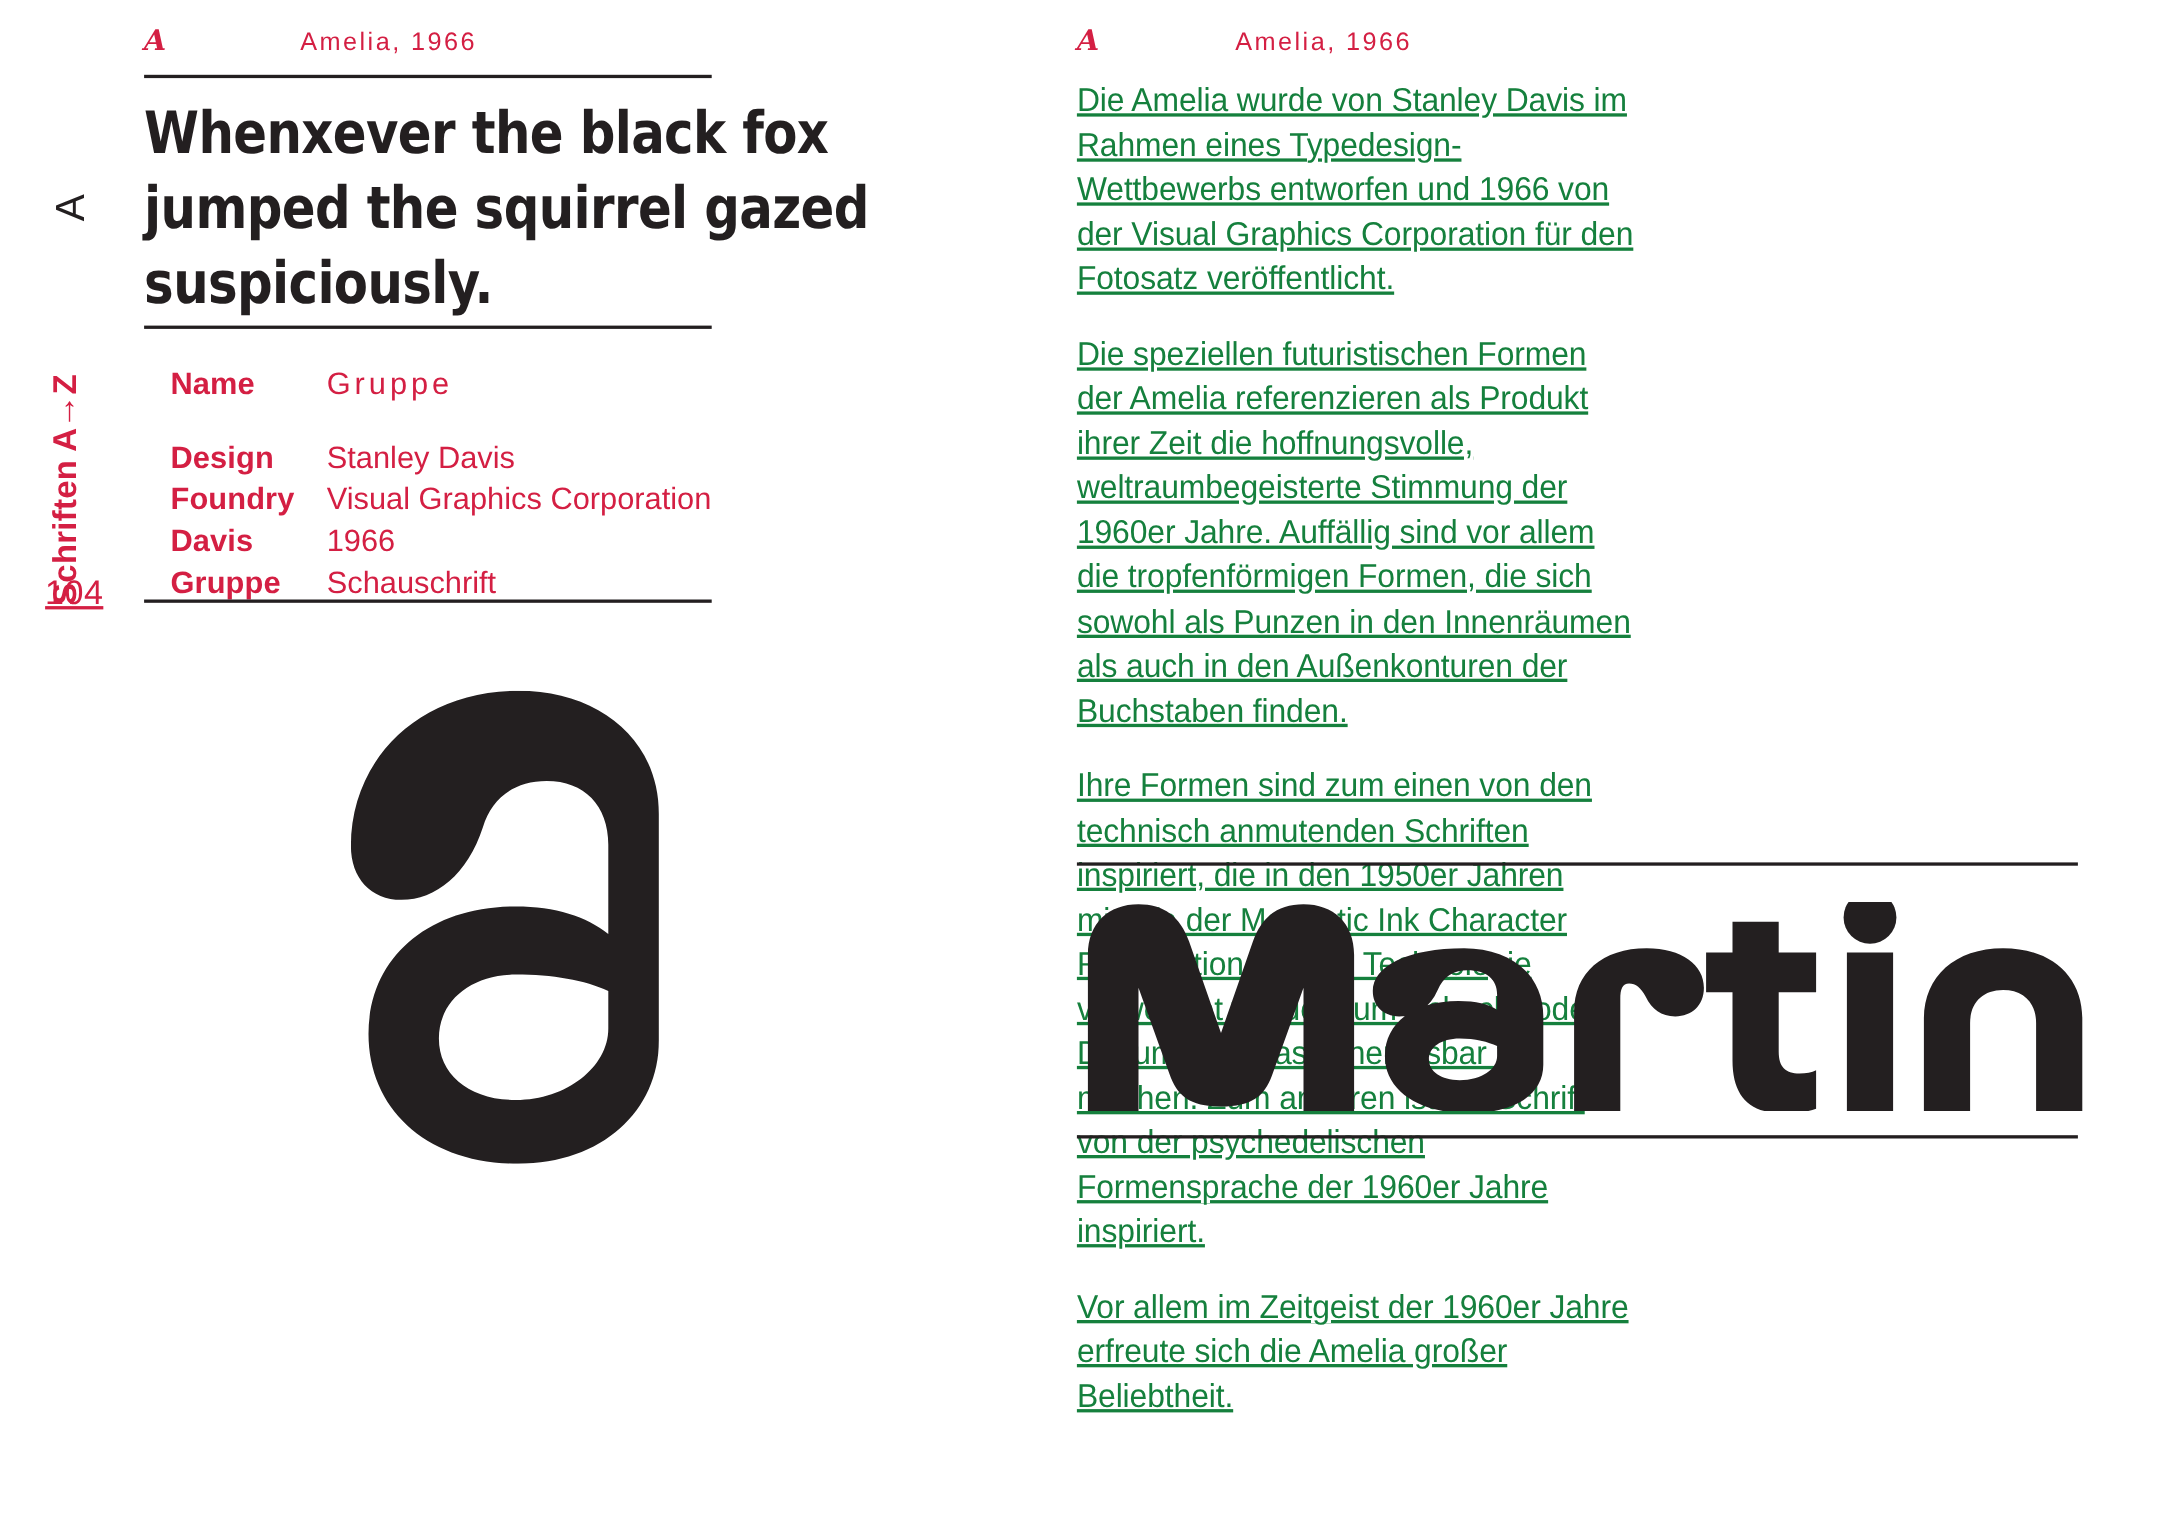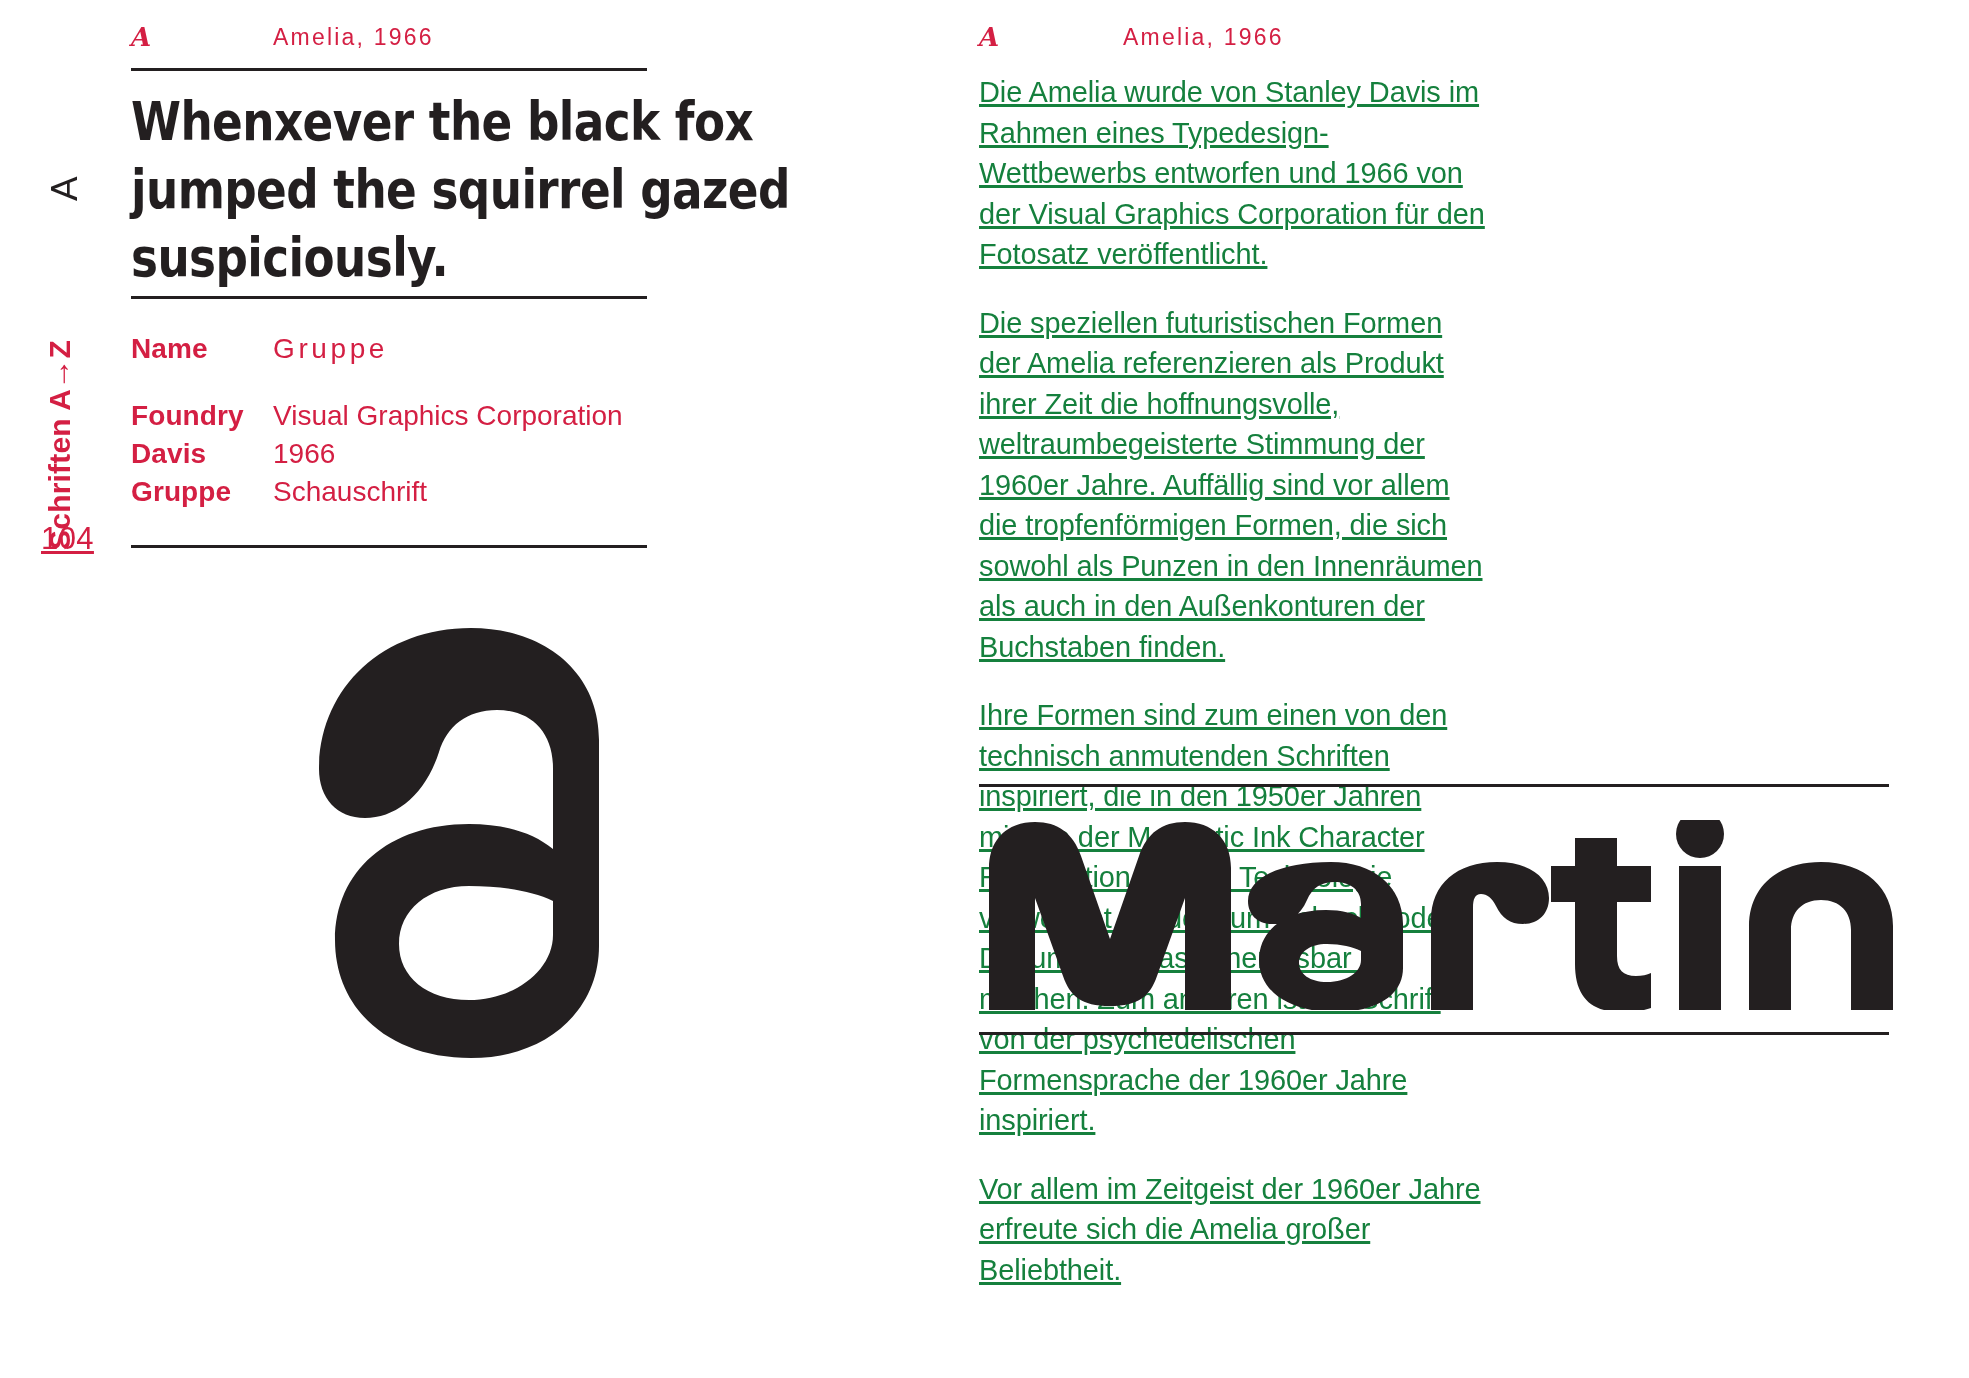--- a/index.html
+++ b/index.html
@@ -160,20 +160,21 @@
     display: flex;
     align-items: baseline;
   }
   .meta-row.lead { margin-bottom: 29px; }
   .meta-key {
     flex: 0 0 142px;
     font-size: 28px;
     font-weight: 700;
     line-height: 38px;
     letter-spacing: 0.1px;
+    margin-left: 24px;
   }
   .meta-val {
     font-size: 28px;
     font-weight: 400;
     line-height: 38px;
   }
   .meta-val.spaced { letter-spacing: 3.6px; }
 
   
   .bigglyph {
@@ -243,20 +244,24 @@
       <div>jumped the squirrel gazed</div>
       <div>suspiciously.</div>
     </div>
 
     <div class="rule" style="top:296px; width:516px;"></div>
 
     <div class="meta">
       <div class="meta-row lead">
         <div class="meta-key">Name</div>
         <div class="meta-val spaced">Gruppe</div>
+      </div>
+      <div class="meta-row">
+        <div class="meta-key">Design</div>
+        <div class="meta-val">Stanley Davis</div>
       </div>
       <div class="meta-row">
         <div class="meta-key">Foundry</div>
         <div class="meta-val">Visual Graphics Corporation</div>
       </div>
       <div class="meta-row">
         <div class="meta-key">Davis</div>
         <div class="meta-val">1966</div>
       </div>
       <div class="meta-row">

